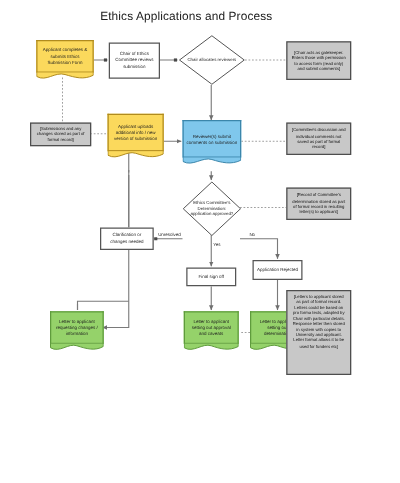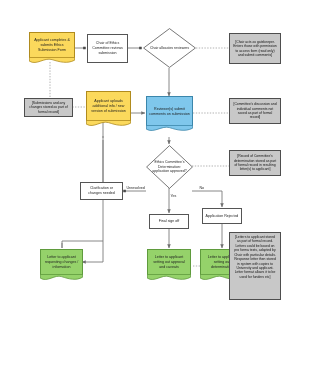--- a/index.html
+++ b/index.html
@@ -116,20 +116,21 @@
     background: #ffffff;
     padding: 0 0.5px;
     white-space: nowrap;
   }
 </style>
 </head>
 <body>
 
 <div id="canvas">
 
+  <div class="title">Ethics Applications and Process</div>
 
   <svg id="svg-layer" viewBox="0 0 298 386">
     <defs>
       <marker id="arrow" markerWidth="5" markerHeight="5" refX="4.2" refY="2" orient="auto">
         <path d="M0,0 L4.4,2 L0,4 z" fill="#6f6f6f"></path>
       </marker>
       <marker id="arrowsq" markerWidth="4" markerHeight="4" refX="3.6" refY="2" orient="auto">
         <rect x="0.4" y="0.6" width="2.8" height="2.8" fill="#4a4a4a"></rect>
       </marker>
     </defs>

